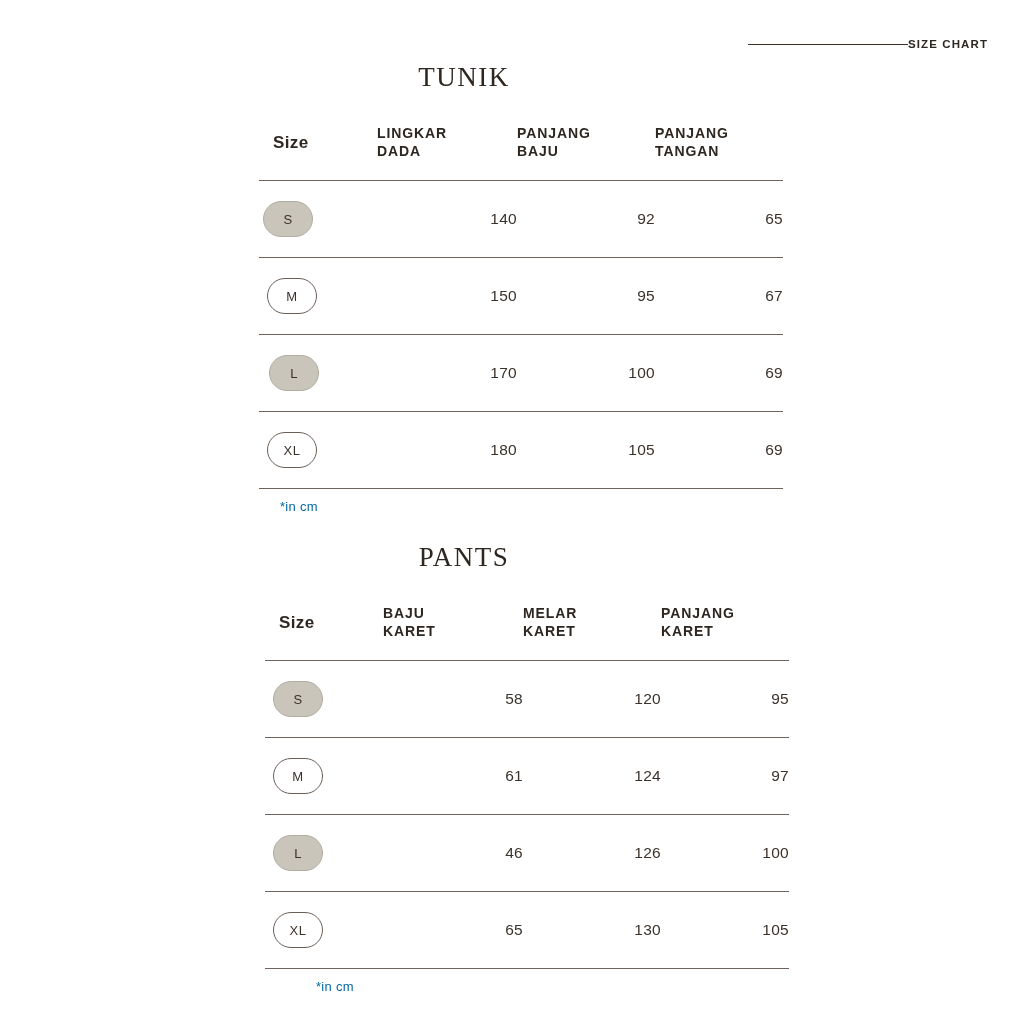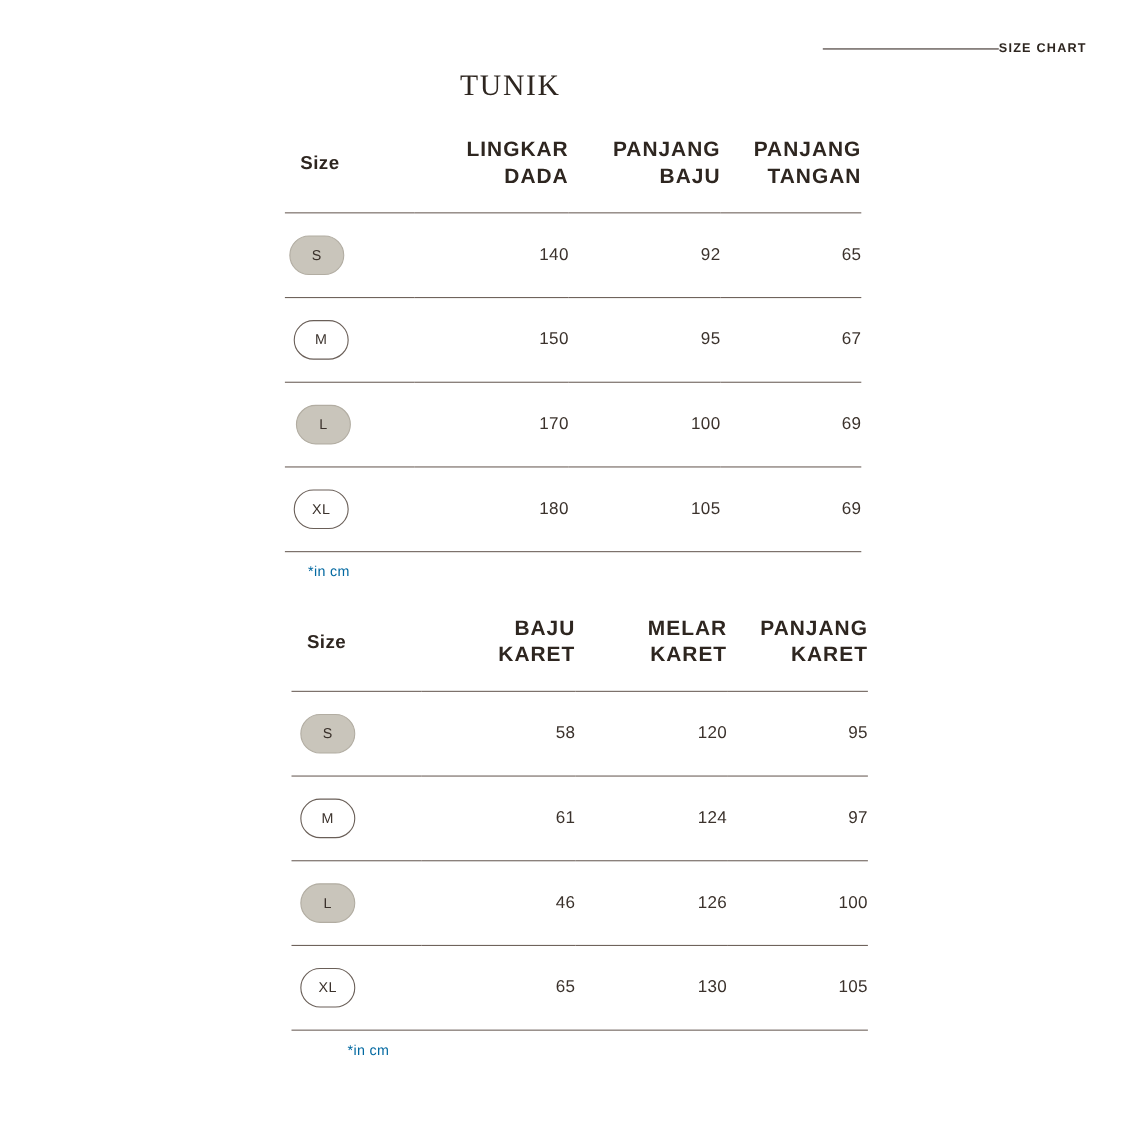--- a/index.html
+++ b/index.html
@@ -52,27 +52,27 @@
     color: #2e2620;
     margin-bottom: 14px;
   }
 
   table.size-table {
     border-collapse: collapse;
     table-layout: fixed;
   }
 
   .t-head th {
-    font-size: 19px;
+    font-size: 14px;
     font-weight: bold;
     letter-spacing: 0.9px;
     color: #2e2620;
     padding: 18px 0 20px 0;
     line-height: 1.25;
-    text-align: right;
+    text-align: left;
     vertical-align: middle;
   }
   .t-head th.size-col {
     font-size: 17px;
     letter-spacing: 0.4px;
     text-align: left;
     padding-left: 14px;
   }
 
   .t-body td {
@@ -198,20 +198,21 @@
         <td>105</td>
         <td>69</td>
       </tr>
     </tbody>
   </table>
   <div style="width:524px; margin-left:259px;" class="rule-top"></div>
   <div class="footnote" style="margin-left:280px;">*in cm</div>
 </div>
 
 <div class="section" style="top:542px;">
+  <div class="section-title">PANTS</div>
 
   <table class="size-table" style="width:524px; margin-left:265px;">
     <colgroup>
       <col style="width:118px">
       <col style="width:140px">
       <col style="width:138px">
       <col style="width:128px">
     </colgroup>
     <thead>
       <tr class="t-head line-top">

